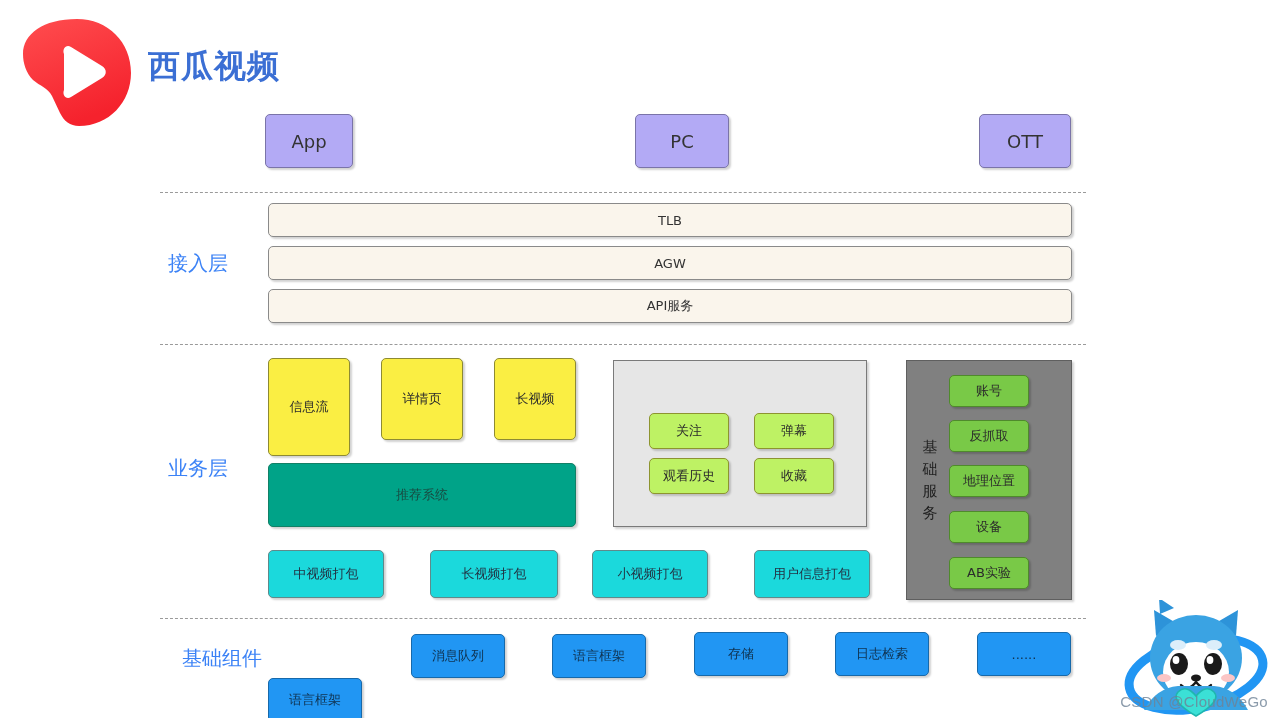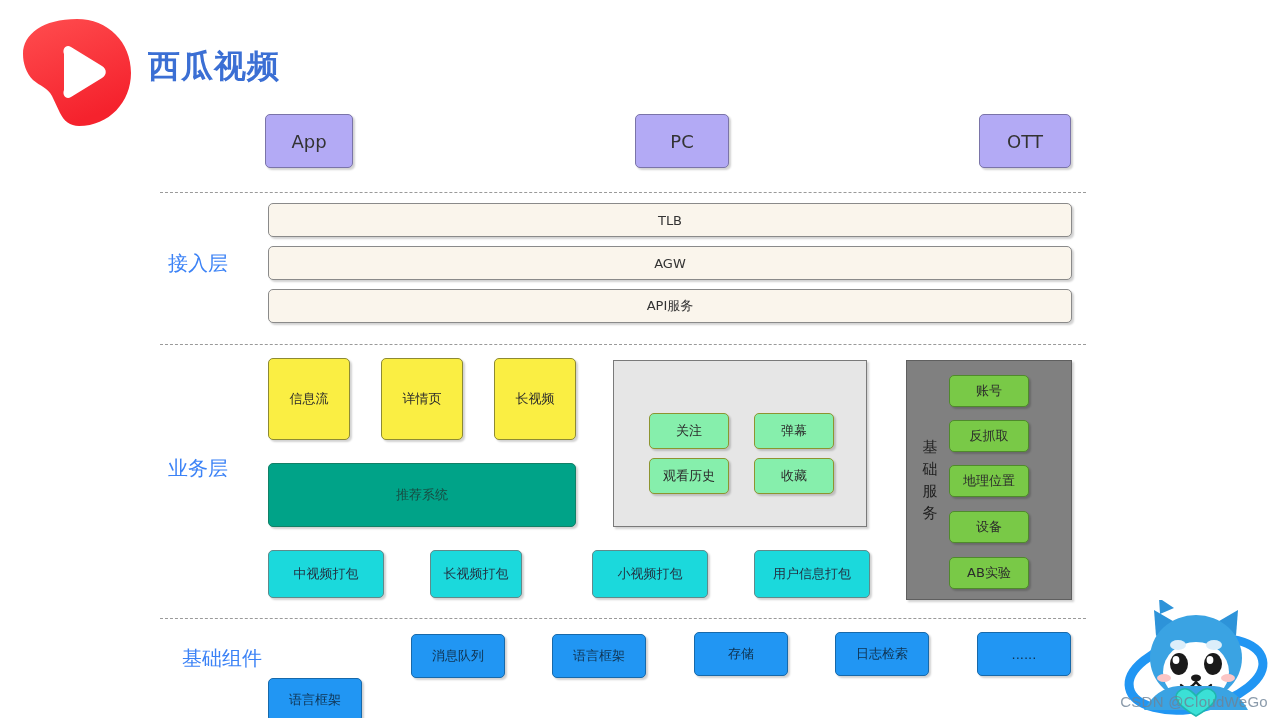--- a/index.html
+++ b/index.html
@@ -42,21 +42,21 @@
     border: 1px solid #7a7a7a;
     border-radius: 5px;
     box-shadow: 2px 2px 2px rgba(0,0,0,0.18);
     font-family: "DejaVu Sans", "Liberation Sans", sans-serif;
   }
   .node.purple { background: #B3AAF5; border-color: #7a74a8; color: #333; font-size: 18px;}
   .node.cream  { background: #FAF5EC; border-color: #8a8a8a; color: #333; }
   .node.yellow { background: #FAEE43; border-color: #8d8a33; }
   .node.teal   { background: #00A388; border-color: #128066; color: #174b42; }
   .node.cyan   { background: #1BD9DC; border-color: #5f8a8b; color: #234; }
-  .node.lime   { background: #86efac; border-color: #8d9430; }
+  .node.lime   { background: #bef264; border-color: #8d9430; }
   .node.green  { background: #79C947; border-color: #4f8a2c; }
   .node.blue   { background: #2196F3; border-color: #1769aa; color: #10324f; }
 
   
   .panel {
     position: absolute;
     border: 1px solid #7a7a7a;
     box-shadow: 2px 2px 2px rgba(0,0,0,0.18);
   }
   .panel.light { background: #E6E6E6; }
@@ -107,21 +107,21 @@
 
   <div class="layer-label" style="left:168px; top:250px;">接入层</div>
   <div class="node cream" style="left:268px; top:203px; width:804px; height:34px;">TLB</div>
   <div class="node cream" style="left:268px; top:246px; width:804px; height:34px;">AGW</div>
   <div class="node cream" style="left:268px; top:289px; width:804px; height:34px;">API服务</div>
 
   <div class="divider" style="top:344px;"></div>
 
   <div class="layer-label" style="left:168px; top:455px;">业务层</div>
 
-  <div class="node yellow" style="left:268px; top:358px; width:82px; height:82px;">信息流</div>
+  <div class="node yellow" style="left:268px; top:358px; width:82px; height:98px;">信息流</div>
   <div class="node yellow" style="left:381px; top:358px; width:82px; height:82px;">详情页</div>
   <div class="node yellow" style="left:494px; top:358px; width:82px; height:82px;">长视频</div>
 
   <div class="node teal" style="left:268px; top:463px; width:308px; height:64px;">推荐系统</div>
 
   <div class="panel light" style="left:613px; top:360px; width:254px; height:167px;">
     <div class="node lime" style="left:35px; top:52px; width:80px; height:36px;">关注</div>
     <div class="node lime" style="left:140px; top:52px; width:80px; height:36px;">弹幕</div>
     <div class="node lime" style="left:35px; top:97px; width:80px; height:36px;">观看历史</div>
     <div class="node lime" style="left:140px; top:97px; width:80px; height:36px;">收藏</div>
@@ -130,21 +130,21 @@
   <div class="panel gray" style="left:906px; top:360px; width:166px; height:240px;">
     <div class="vert-label">基<br>础<br>服<br>务</div>
     <div class="node green" style="left:42px; top:14px; width:80px; height:32px;">账号</div>
     <div class="node green" style="left:42px; top:59px; width:80px; height:32px;">反抓取</div>
     <div class="node green" style="left:42px; top:104px; width:80px; height:32px;">地理位置</div>
     <div class="node green" style="left:42px; top:150px; width:80px; height:32px;">设备</div>
     <div class="node green" style="left:42px; top:196px; width:80px; height:32px;">AB实验</div>
   </div>
 
   <div class="node cyan" style="left:268px; top:550px; width:116px; height:48px;">中视频打包</div>
-  <div class="node cyan" style="left:430px; top:550px; width:92px; height:48px;">长视频打包</div>
+  <div class="node cyan" style="left:430px; top:550px; width:128px; height:48px;">长视频打包</div>
   <div class="node cyan" style="left:592px; top:550px; width:116px; height:48px;">小视频打包</div>
   <div class="node cyan" style="left:754px; top:550px; width:116px; height:48px;">用户信息打包</div>
 
   <div class="divider" style="top:618px;"></div>
 
   <div class="layer-label" style="left:182px; top:645px;text-align:center;">基础组件</div>
 
   <div class="node blue" style="left:268px; top:634px; width:94px; height:44px;margin-top:44px;">语言框架</div>
   <div class="node blue" style="left:411px; top:634px; width:94px; height:44px;">消息队列</div>
   <div class="node blue" style="left:552px; top:634px; width:94px; height:44px;">语言框架</div>

